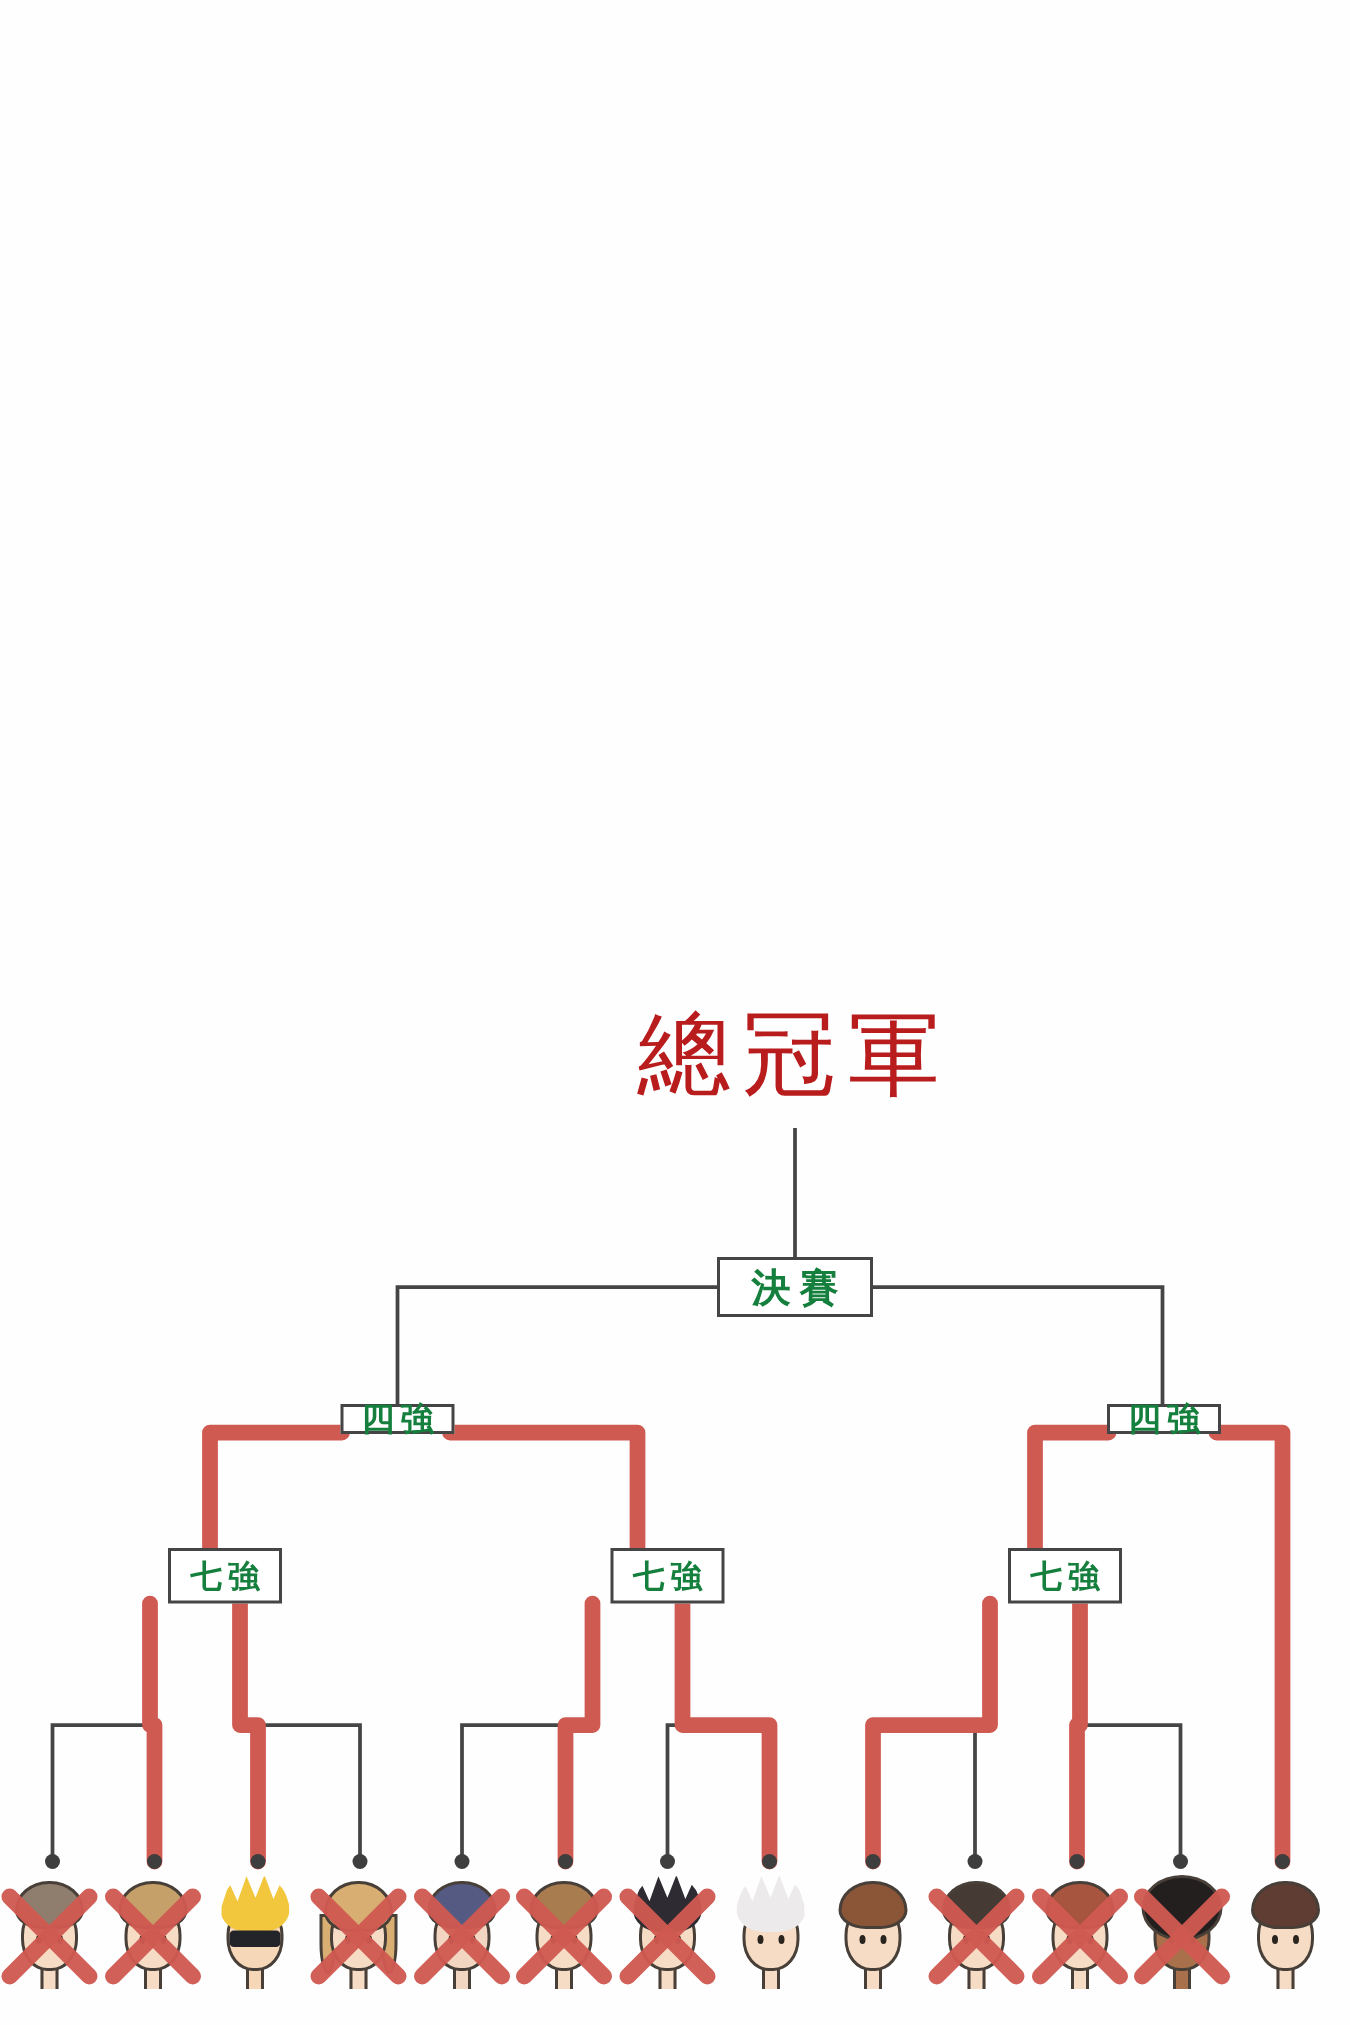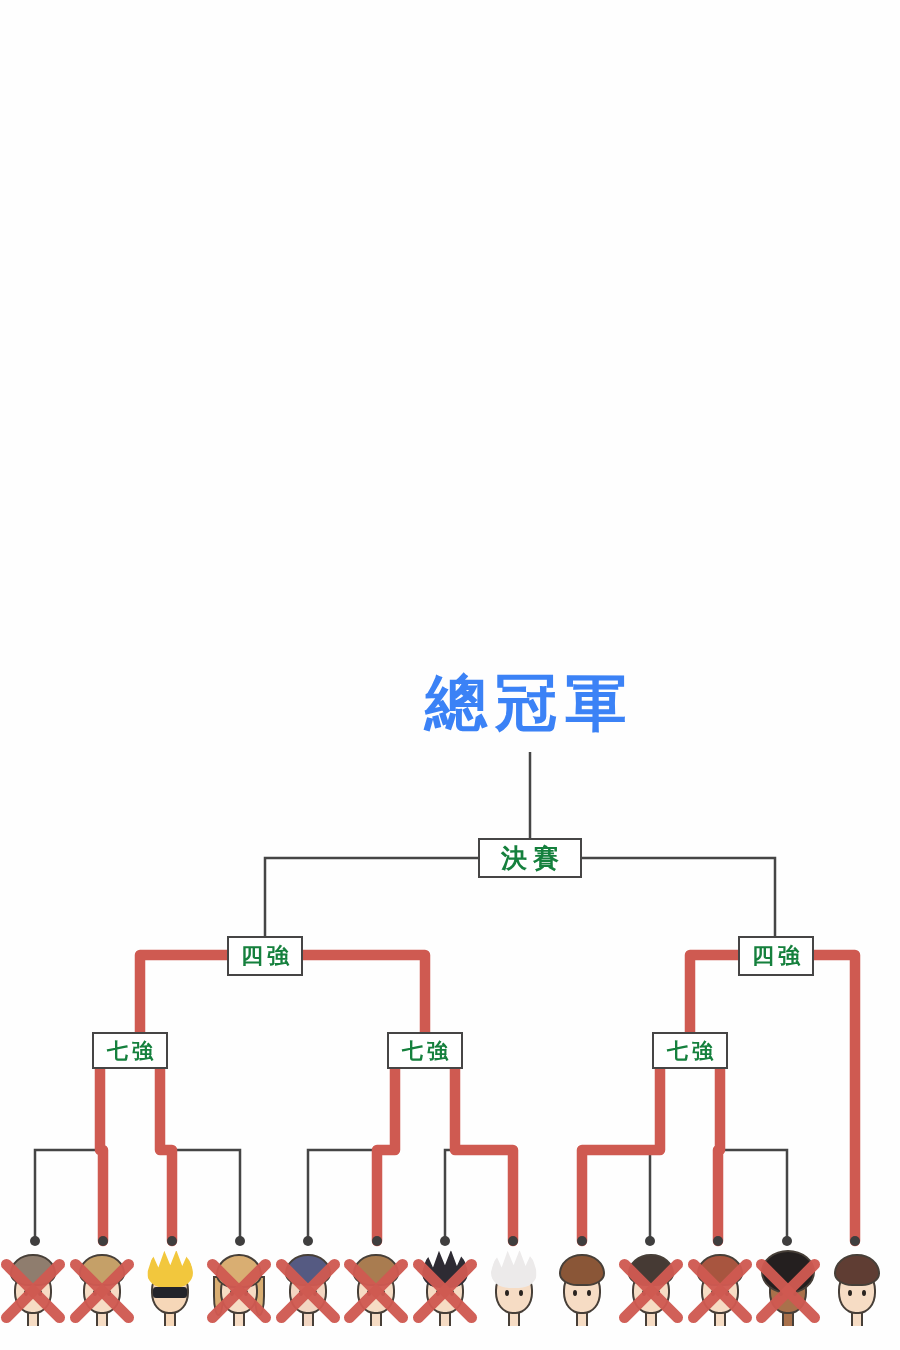--- a/index.html
+++ b/index.html
@@ -2,37 +2,37 @@
 <html><head>
 <meta charset="utf-8">
 <style>
   html,body{margin:0;padding:0;background:#ffffff;}
   .page{
     position:relative;width:900px;height:1350px;background:#fefefe;
     font-family:"DejaVu Sans","Liberation Sans",sans-serif;overflow:hidden;
   }
   .title{
     position:absolute;top:672px;left:530px;transform:translateX(-50%);
-    font-size:62px;font-weight:bold;color:#3b82f6;letter-spacing:8px;
+    font-size:62px;font-weight:normal;color:#b91c1c;letter-spacing:8px;
     white-space:nowrap;line-height:1;z-index:2;
   }
   svg.lines{position:absolute;left:0;top:0;z-index:1;}
   .gray{stroke:#454545;stroke-width:2.5;fill:none;}
   .red{stroke:#cf5a51;stroke-width:10.5;fill:none;stroke-linecap:round;stroke-linejoin:round;}
   .dot{fill:#3f3e3e;}
   .box{
     position:absolute;background:#ffffff;border:2.5px solid #464545;
     display:flex;align-items:center;justify-content:center;
     font-weight:bold;color:#15803d;z-index:2;box-sizing:border-box;
   }
   .box.final{left:478px;top:838px;width:104px;height:40px;font-size:26px;letter-spacing:6px;padding-left:6px;}
-  .box.semi{width:76px;height:40px;font-size:22px;letter-spacing:4px;padding-left:4px;top:936px;}
+  .box.semi{width:76px;height:20px;font-size:22px;letter-spacing:4px;padding-left:4px;top:936px;}
   .box.semi.left{left:227px;}
   .box.semi.right{left:738px;}
-  .box.quarter{width:76px;height:37px;font-size:21px;letter-spacing:4px;padding-left:4px;top:1032px;}
+  .box.quarter{width:76px;height:37px;font-size:21px;letter-spacing:4px;padding-left:4px;top:1032px;margin-left:20px;}
   .box.quarter.q1{left:92px;}
   .box.quarter.q2{left:387px;}
   .box.quarter.q3{left:652px;}
   .players{
     position:absolute;left:3px;top:1252px;width:884px;height:88px;
     display:flex;justify-content:space-between;z-index:2;
   }
   .avatar{position:relative;width:60px;height:88px;}
   .neck{position:absolute;left:24px;top:58px;width:12px;height:16px;background:var(--skin);
         border-left:2px solid #473f38;border-right:2px solid #473f38;box-sizing:border-box;}

